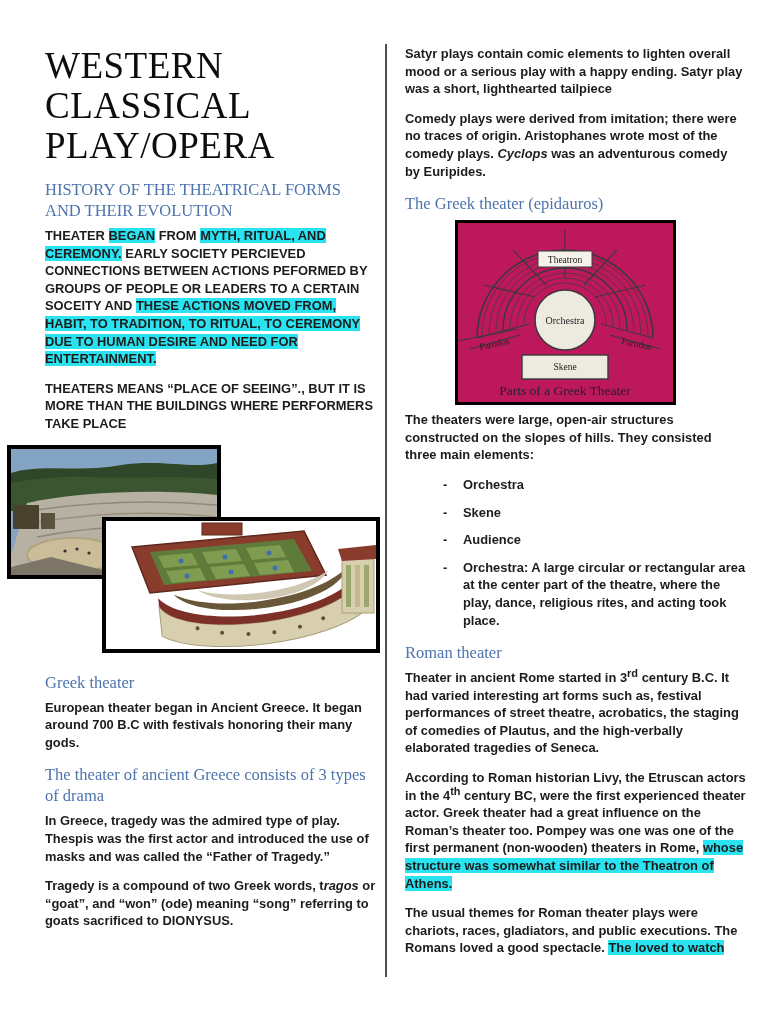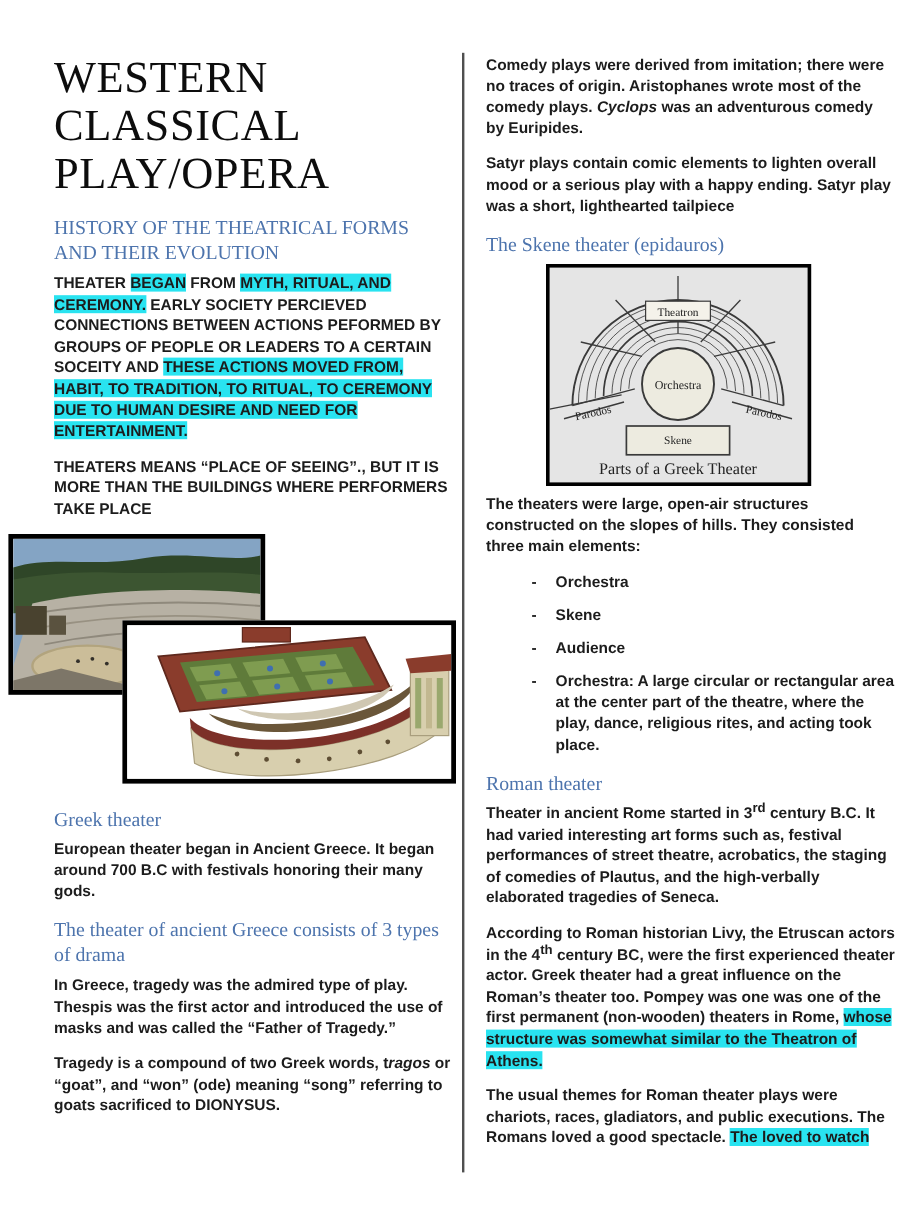--- a/index.html
+++ b/index.html
@@ -41,21 +41,21 @@
   .dash { width:20px; flex:0 0 20px; }
 
   .fig-photos { position:relative; height:214px; margin:8px 0 12px 0; }
   .photo-frame { position:absolute; border:4px solid #000; background:#fff; }
   .photo-a { left:-38px; top:0;    width:206px; height:126px; }
   .photo-b { left:57px;  top:72px; width:270px; height:128px; z-index:2; }
   .photo-frame svg { display:block; }
 
   .fig-diagram {
     width:215px; margin:5px 0 6px 50px;
-    border:3px solid #000; background:#e5e5e5;
+    border:3px solid #000; background:#be185d;
   }
   .fig-diagram svg { display:block; }
 </style>
 </head>
 <body>
 
 <div class="page">
   <div class="divider"></div>
 
   <div id="left-col" class="col">
@@ -127,23 +127,23 @@
         <h2 class="h-blue">Greek theater</h2>
         <p class="body-p"><span>European theater began in Ancient Greece. It began around 700 B.C with festivals honoring their many gods.</span></p>
         <h2 class="h-blue">The theater of ancient Greece consists of 3 types of drama</h2>
         <p class="body-p"><span>In Greece, tragedy was the admired type of play. Thespis was the first actor and introduced the use of masks and was called the “Father of Tragedy.”</span></p>
         <p class="body-p"><span>Tragedy is a compound of two Greek words, t</span><span class="it">ragos</span><span> or “goat”, and “won” (ode) meaning “song” referring to goats sacrificed to DIONYSUS.</span></p>
       </div>
   </div>
 
   <div id="right-col" class="col">
     <div id="right-blocks">
+        <p class="body-p"><span>Satyr plays contain comic elements to lighten overall mood or a serious play with a happy ending. Satyr play was a short, lighthearted tailpiece</span></p>
         <p class="body-p"><span>Comedy plays were derived from imitation; there were no traces of origin. Aristophanes wrote most of the comedy plays. </span><span class="it">Cyclops</span><span> was an adventurous comedy by Euripides.</span></p>
-        <p class="body-p"><span>Satyr plays contain comic elements to lighten overall mood or a serious play with a happy ending. Satyr play was a short, lighthearted tailpiece</span></p>
-        <h2 class="h-blue">The Skene theater (epidauros)</h2>
+        <h2 class="h-blue">The Greek theater (epidauros)</h2>
         <div class="fig-diagram">
     <svg width="215" height="179" viewBox="0 0 215 179">
       <g stroke="#3a3a3a" fill="none">
         <path d="M19,115 A88,88 0 1 1 195,115" stroke-width="1.6"></path>
         <path d="M24,113 A83,83 0 1 1 190,113" stroke-width="0.7"></path>
         <path d="M31,111 A76,76 0 1 1 183,111" stroke-width="0.7"></path>
         <path d="M38,109 A69,69 0 1 1 176,109" stroke-width="0.7"></path>
         <path d="M45,107 A62,62 0 1 1 169,107" stroke-width="1.4"></path>
         <path d="M52,105 A55,55 0 1 1 162,105" stroke-width="0.7"></path>
         <path d="M59,103 A48,48 0 1 1 155,103" stroke-width="0.7"></path>

